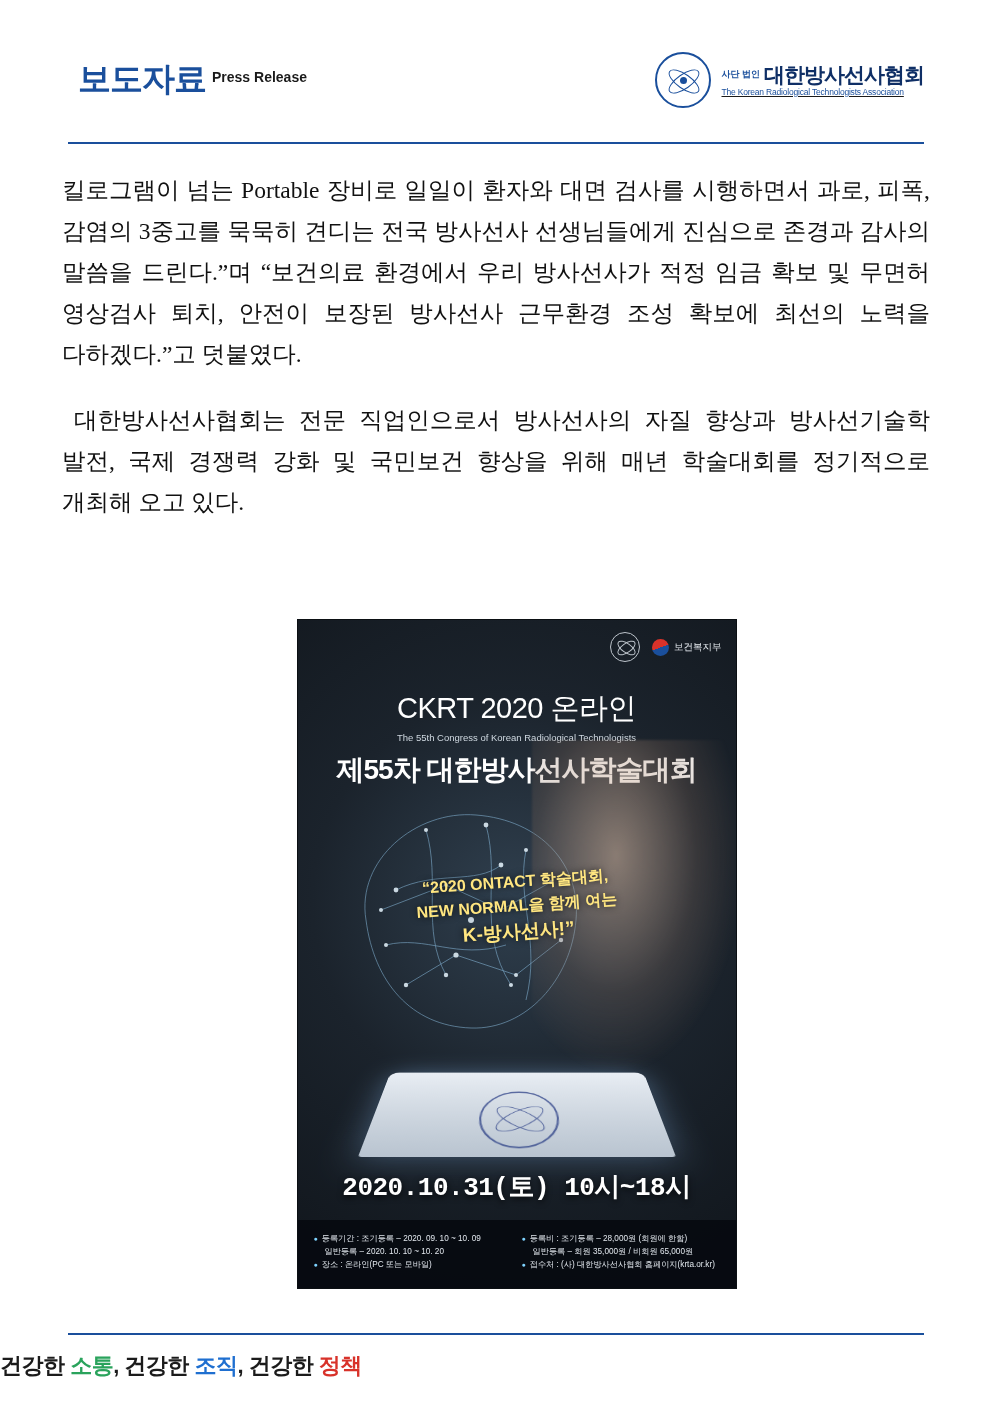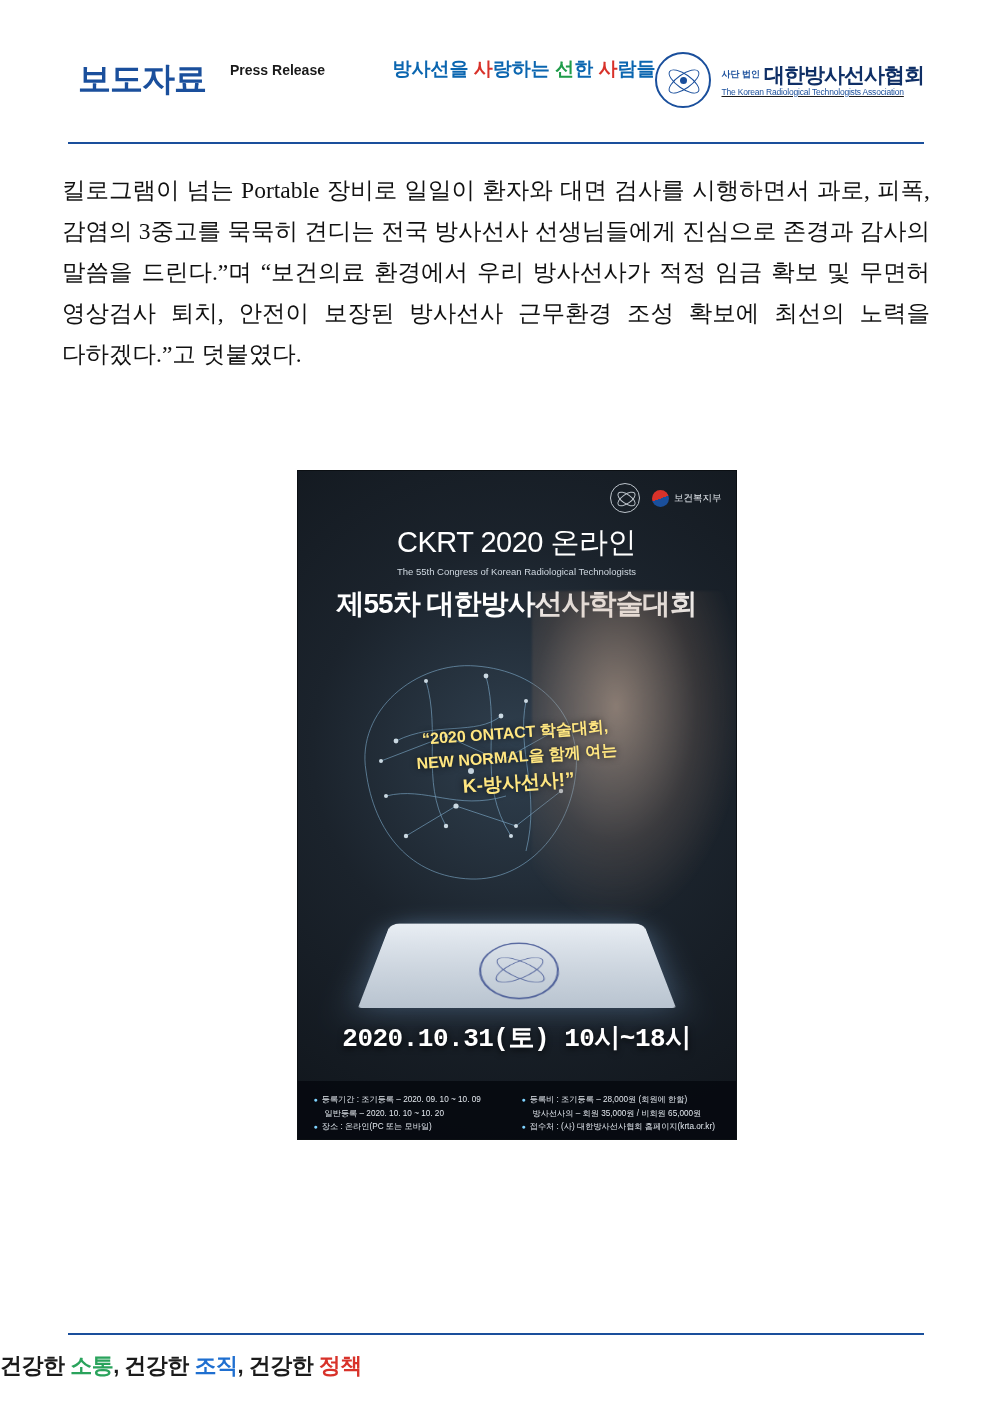--- a/index.html
+++ b/index.html
@@ -20,22 +20,22 @@
   .header {
     position: relative;
     height: 92px;
     margin: 42px 68px 0 68px;
   }
   .brand-block {
     position: absolute;
     left: 10px;
     top: 20px;
     display: flex;
-    align-items: flex-start;
-    gap: 24px;
+    align-items: center;
+    gap: 6px;
   }
   .brand-ko {
     font-family: "Liberation Sans", sans-serif;
     font-weight: bold;
     font-size: 33px;
     letter-spacing: -1px;
     color: #1a4f9c;
     line-height: 1;
   }
   .brand-en {
@@ -199,21 +199,21 @@
     background: linear-gradient(160deg, #d8322a 0 50%, #1a4f9c 50% 100%);
   }
   .mohw-label {
     font-family: "Liberation Sans", sans-serif;
     font-size: 9.5px;
     color: #e8edf2;
   }
 
   .poster-title {
     position: absolute;
-    top: 52px;
+    top: 69px;
     left: 0; right: 0;
     text-align: center;
   }
   .pt-line1 {
     font-family: "Liberation Sans", sans-serif;
     font-size: 29px;
     color: #ffffff;
     letter-spacing: -0.5px;
   }
   .pt-line2 {
@@ -309,21 +309,21 @@
     font-size: 26px;
     color: #ffffff;
     text-shadow: 0 2px 6px rgba(0,0,0,.8);
     letter-spacing: -0.5px;
   }
 
   .poster-footer {
     position: absolute;
     left: 0; right: 0;
     bottom: 0;
-    height: 58px;
+    height: 68px;
     background: rgba(6,10,16,.92);
     display: flex;
     padding: 12px 16px 0 16px;
     box-sizing: border-box;
     gap: 10px;
   }
   .pf-col {
     flex: 1;
     font-family: "Liberation Sans", sans-serif;
     font-size: 8.2px;
@@ -364,42 +364,40 @@
 </head>
 <body>
 
 <div class="header">
 
   <div class="brand-block">
     <span class="brand-ko">보도자료</span>
     <span class="brand-en">Press Release</span>
   </div>
 
-  <div class="slogan">
-    <span>방사선을 </span><span class="hl">사</span><span>랑하는 </span><span class="hl2">선</span><span>한 </span><span class="hl">사</span><span>람들</span>
-  </div>
 
   <div class="assoc">
     <div class="assoc-emblem">
         <span class="nucleus"></span>
       </div>
     <div class="assoc-text">
       <div>
         <span class="assoc-prefix">사단
 법인</span><span class="assoc-ko">대한방사선사협회</span>
       </div>
       <div class="assoc-en">The Korean Radiological Technologists Association</div>
     </div>
   </div>
 </div>
 
 <div class="rule-top"></div>
 
 <div class="content">
   <p class="para">킬로그램이 넘는 Portable 장비로 일일이 환자와 대면 검사를 시행하면서 과로, 피폭, 감염의 3중고를 묵묵히 견디는 전국 방사선사 선생님들에게 진심으로 존경과 감사의 말씀을 드린다.”며 “보건의료 환경에서 우리 방사선사가 적정 임금 확보 및 무면허 영상검사 퇴치, 안전이 보장된 방사선사 근무환경 조성 확보에 최선의 노력을 다하겠다.”고 덧붙였다.</p>
+  <p class="para indent">대한방사선사협회는 전문 직업인으로서 방사선사의 자질 향상과 방사선기술학 발전, 국제 경쟁력 강화 및 국민보건 향상을 위해 매년 학술대회를 정기적으로 개최해 오고 있다.</p>
 </div>
 
 <div class="poster-wrap">
   <div class="poster">
 
     <div class="poster-top-logos">
       <div class="krta-mini"></div>
       <div class="mohw">
         <div class="taegeuk"></div>
         <span class="mohw-label">보건복지부</span>
@@ -467,21 +465,21 @@
         <div class="pf-item">
           <span class="pf-bullet">●</span>
           <span>장소 : 온라인(PC 또는 모바일)</span>
         </div>
       </div>
       <div class="pf-col">
         <div class="pf-item">
           <span class="pf-bullet">●</span>
           <span>등록비 : 조기등록 – 28,000원 (회원에 한함)</span>
         </div>
-        <div class="pf-sub">방사선사의 – 회원 35,000원 / 비회원 65,000원</div>
+        <div class="pf-sub">일반등록 – 회원 35,000원 / 비회원 65,000원</div>
         <div class="pf-item">
           <span class="pf-bullet">●</span>
           <span>접수처 : (사) 대한방사선사협회 홈페이지(krta.or.kr)</span>
         </div>
       </div>
     </div>
 
   </div>
 </div>
 

